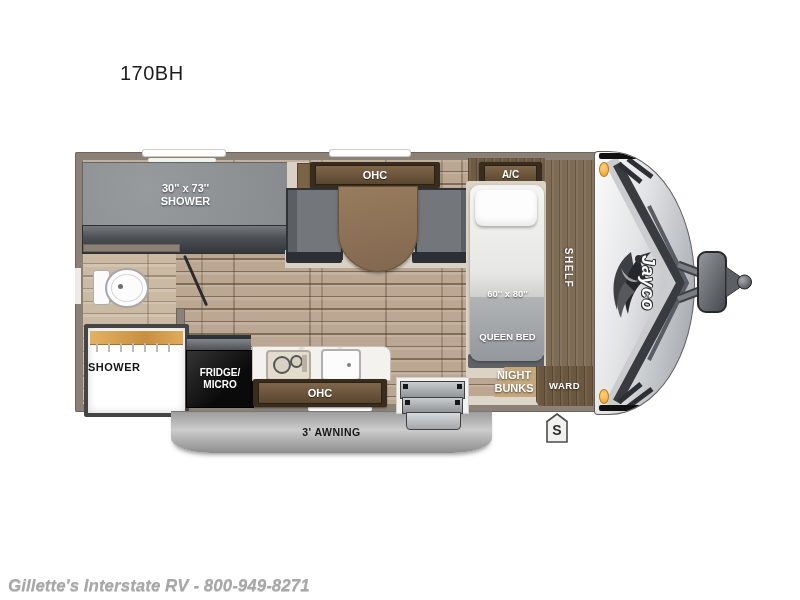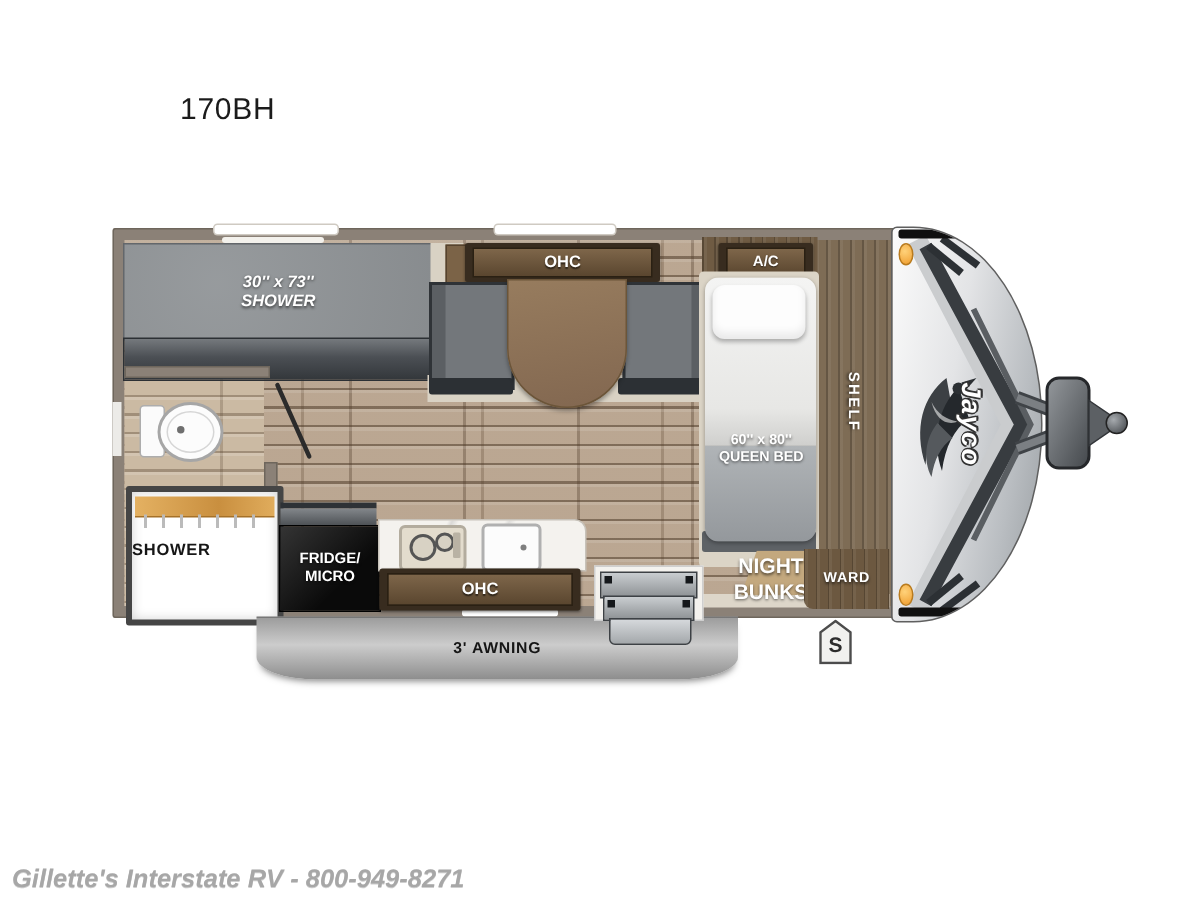--- a/index.html
+++ b/index.html
@@ -43,21 +43,21 @@
 
   <div class="abs" style="left:143px;top:150px;width:82px;height:6px;background:#fff;border-radius:2px;box-shadow:0 0 0 1px #cfcac2;"></div>
   <div class="abs" style="left:330px;top:150px;width:80px;height:6px;background:#fff;border-radius:2px;box-shadow:0 0 0 1px #cfcac2;"></div>
   <div class="abs" style="left:148px;top:158px;width:68px;height:4px;background:#f3f1ec;border-radius:2px;"></div>
   <div class="abs" style="left:75px;top:268px;width:6px;height:36px;background:#ecebe8;"></div>
   <div class="abs" style="left:308px;top:406px;width:64px;height:5px;background:#fff;border-radius:2px;"></div>
 
   <div class="abs" style="left:82px;top:162px;width:205px;height:63px;background:#8f9396;border:1px solid #63676b;
               background-image:radial-gradient(circle at 30% 40%, rgba(255,255,255,.07), rgba(0,0,0,.05));
               display:flex;align-items:center;justify-content:center;">
-    <div class="lbl" style="position:static;font-size:11px;font-style:italic;">
+    <div class="lbl" style="position:static;font-size:11px;">
       <span style="display:block;">30'' x 73''</span>
       <span style="display:block;">SHOWER</span>
     </div>
   </div>
   <div class="abs" style="left:82px;top:225px;width:205px;height:27px;
               background:linear-gradient(180deg,#75797d 0%,#4b4f54 45%,#33373b 100%);border:1px solid #2c3034;"></div>
   <div class="abs" style="left:287px;top:162px;width:22px;height:90px;background:#d9d2c4;"></div>
   <div class="abs" style="left:297px;top:163px;width:15px;height:24px;background:#7b6347;border:1px solid #56432e;"></div>
 
   <div class="cab" style="left:310px;top:162px;width:130px;height:26px;">
@@ -83,21 +83,21 @@
   <div class="abs" style="left:468px;top:354px;width:76px;height:14px;background:#5e6266;border-radius:2px;"></div>
   <div class="abs" style="left:470px;top:185px;width:74px;height:176px;border-radius:9px;overflow:hidden;
               box-shadow:0 1px 3px rgba(0,0,0,.35);">
     <div class="abs" style="left:0;top:0;width:74px;height:112px;background:linear-gradient(180deg,#f4f4f3 0%,#e7e7e5 78%,#cfcfcd 100%);"></div>
     <div class="abs" style="left:0;top:112px;width:74px;height:64px;background:linear-gradient(180deg,#b0b4b7 0%,#94989c 100%);"></div>
     <div class="abs" style="left:5px;top:5px;width:62px;height:36px;background:#fdfdfd;border-radius:8px;
                 box-shadow:0 2px 3px rgba(0,0,0,.28), inset 0 -4px 6px rgba(0,0,0,.08);"></div>
   </div>
   <div class="lbl" style="left:470px;top:288px;width:75px;font-size:9.5px;">
     <span style="display:block;">60'' x 80''</span>
-    <span style="display:block;">QUEEN BED</span>
+    <span style="display:block;margin-top:32px;">QUEEN BED</span>
   </div>
 
   <div class="lbl" style="left:568px;top:268px;font-size:10px;letter-spacing:1.5px;transform:translate(-50%,-50%) rotate(90deg);">SHELF</div>
 
   <div class="abs wall" style="left:83px;top:244px;width:97px;height:8px;"></div>
   <div class="abs wall" style="left:176px;top:308px;width:9px;height:40px;"></div>
   <div class="abs" style="left:183px;top:256px;width:3px;height:55px;background:#2b2b2b;border-radius:2px;
               transform:rotate(-24deg);transform-origin:top left;"></div>
   <div class="abs" style="left:93px;top:270px;width:15px;height:33px;background:#fbfbfb;border:1px solid #adadad;border-radius:3px;"></div>
   <div class="abs" style="left:105px;top:268px;width:40px;height:36px;background:#fcfcfc;border:2px solid #a6a6a6;border-radius:50%;">
@@ -143,21 +143,21 @@
     <div class="abs" style="right:8px;top:12px;width:4px;height:4px;background:#7f7f7f;border-radius:50%;"></div>
   </div>
   <div class="cab" style="left:253px;top:379px;width:134px;height:28px;">
     <div class="in" style="font-size:11px;">OHC</div>
   </div>
 
   <div class="abs" style="left:465px;top:396px;width:128px;height:9px;background:#ddd6c9;"></div>
 
   <div class="abs" style="left:494px;top:367px;width:44px;height:30px;background:#c3a87e;
               clip-path:polygon(24% 0, 100% 0, 100% 100%, 0 100%);"></div>
-  <div class="lbl" style="left:488px;top:369px;width:52px;font-size:14px;">
+  <div class="lbl" style="left:488px;top:369px;width:52px;font-size:11px;">
     <span style="display:block;">NIGHT</span>
     <span style="display:block;">BUNKS</span>
   </div>
   <div class="abs grainv" style="left:536px;top:366px;width:57px;height:40px;background-color:#6c5840;border-radius:0 0 0 6px;
               display:flex;align-items:center;justify-content:center;">
     <div class="lbl" style="position:static;font-size:9.5px;letter-spacing:.5px;">WARD</div>
   </div>
 
   <div class="abs" style="left:171px;top:411px;width:321px;height:42px;
               background:linear-gradient(180deg,#9a9a9a 0%,#cccccc 45%,#8d8d8d 100%);

